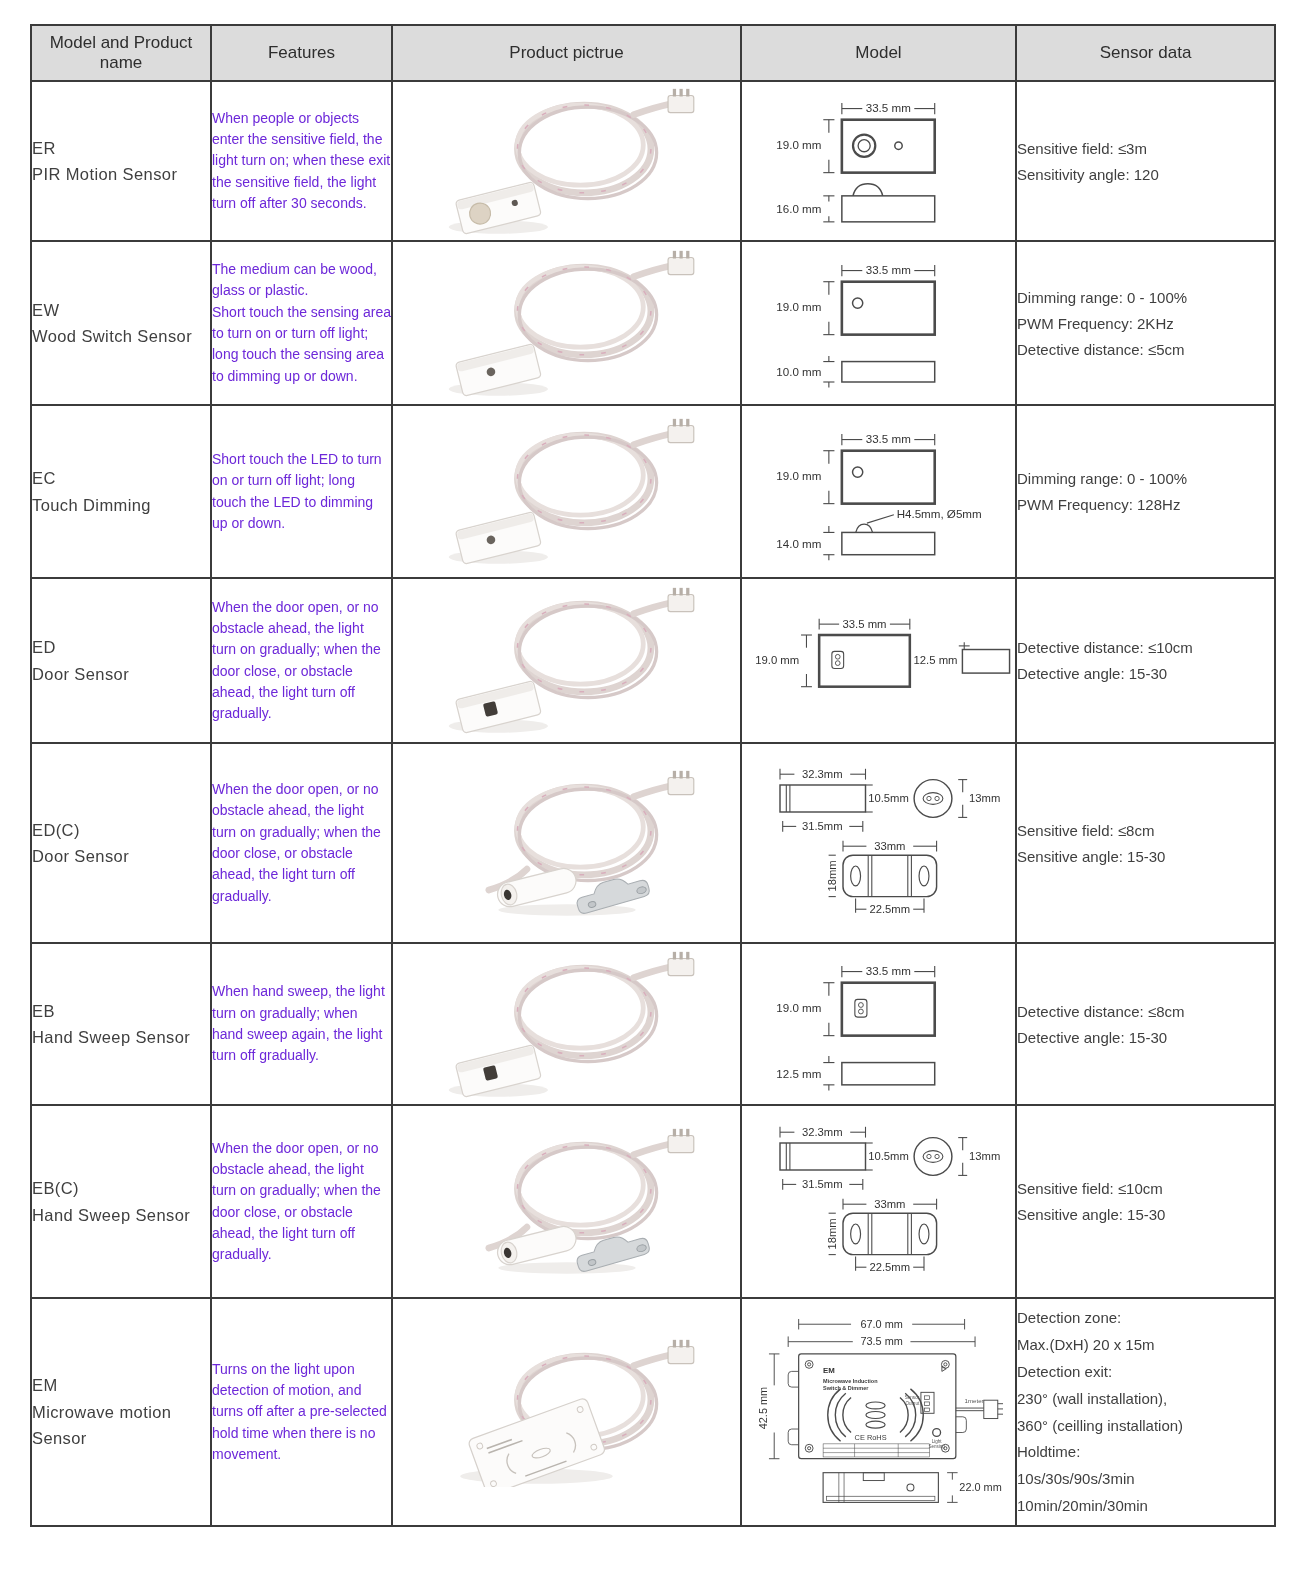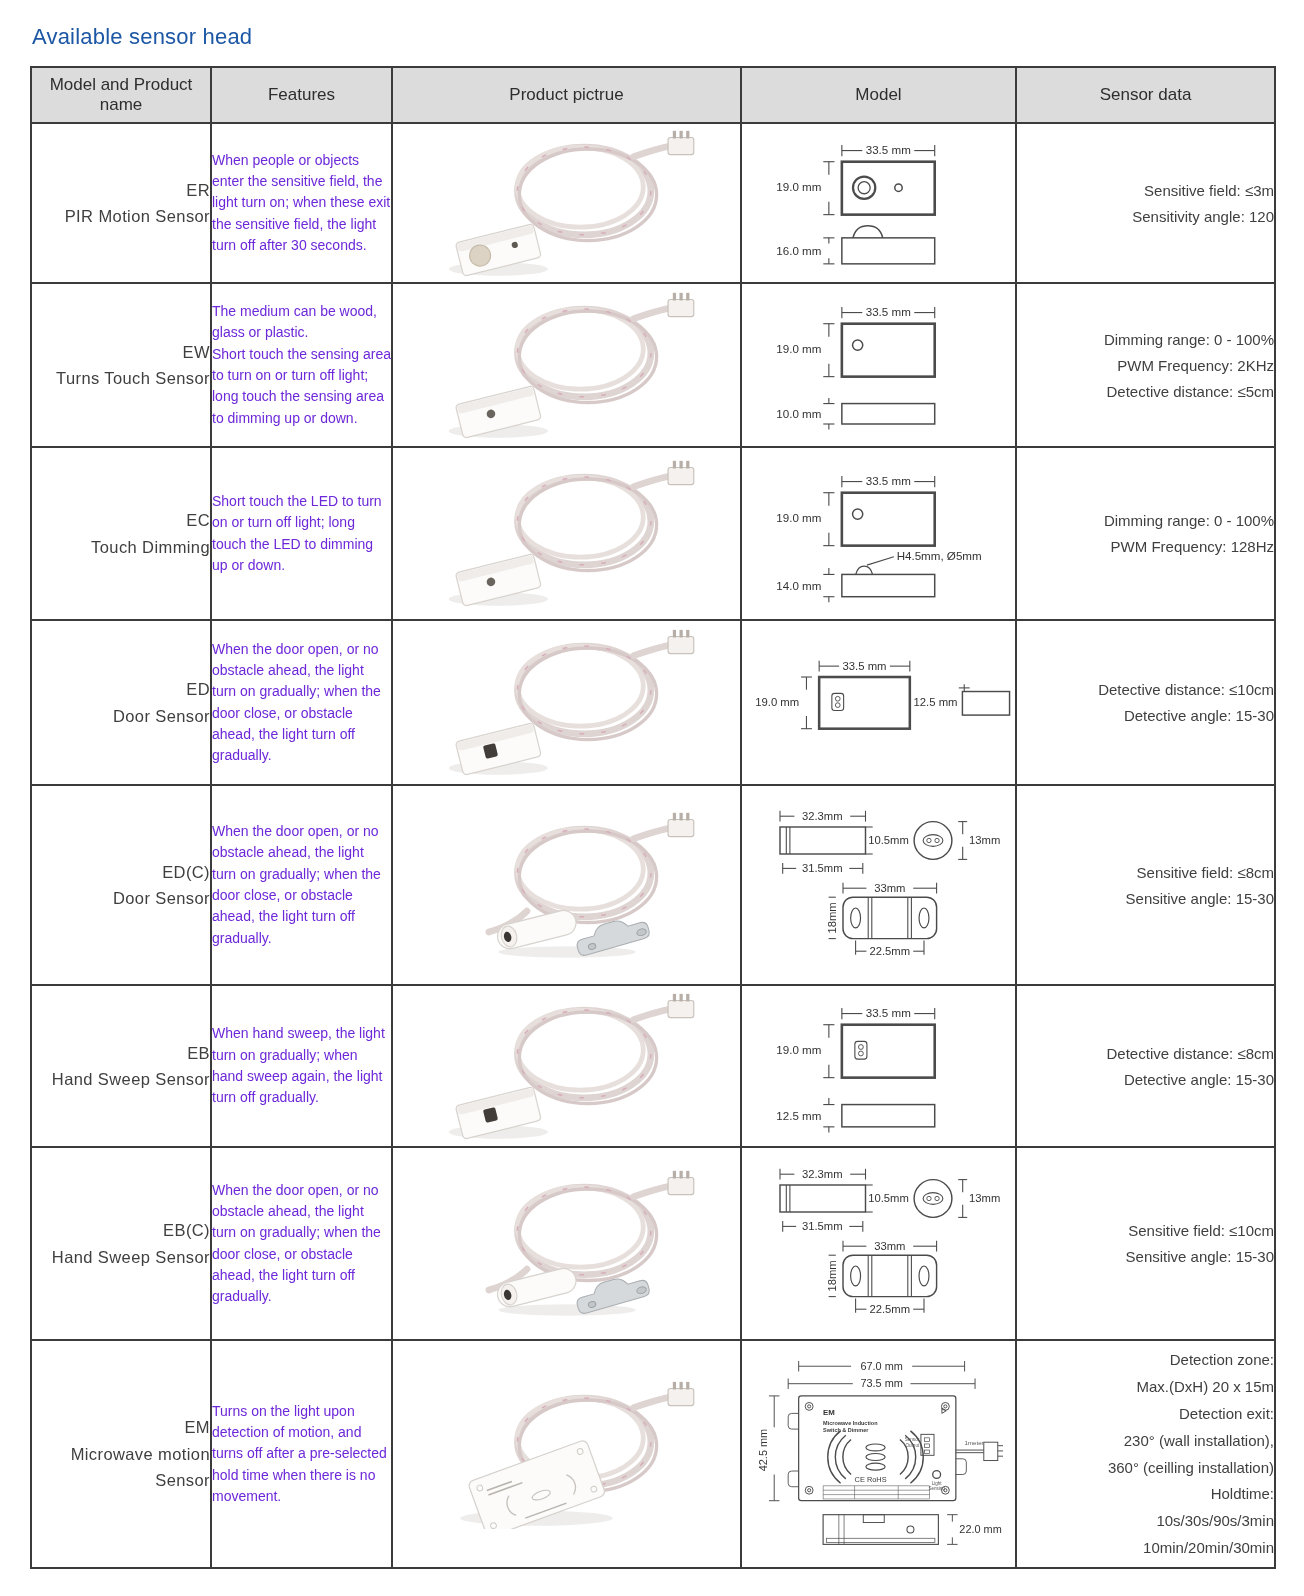--- a/index.html
+++ b/index.html
@@ -3,27 +3,27 @@
 <meta charset="utf-8">
 <style>
   * { box-sizing: border-box; }
   html,body { margin:0; padding:0; background:#ffffff; }
   body { width:1304px; height:1596px; font-family:"Liberation Sans", sans-serif; overflow:hidden; }
   .page { width:1304px; height:1596px; padding:24px 30px 0 30px; }
   .page-title { color:#1c57a5; font-size:22px; font-weight:400; letter-spacing:.2px; margin:0 0 16px 2px; }
   table.sensor-table { border-collapse:collapse; table-layout:fixed; width:1244px;border-radius:27px; }
   .sensor-table th, .sensor-table td { border:2px solid #3b3b3b; padding:0; }
   .sensor-table th { background:#dcdcdc; font-weight:400; font-size:17px; color:#2e2e2e; height:56px; padding:4px 10px; }
-  .model-cell { text-align:right; font-size:16.5px; color:#3f3f3f; line-height:1.6; letter-spacing:.4px; vertical-align:middle; padding:4px; }
+  .model-cell { text-align:left; font-size:16.5px; color:#3f3f3f; line-height:1.6; letter-spacing:.4px; vertical-align:middle; padding:4px; }
   .model-line { display:block; }
   .features-cell { font-size:14px; color:#6d28d9; line-height:1.52; padding:6px 8px; vertical-align:middle; white-space:pre-line; }
   .pic-cell { text-align:center; vertical-align:middle; }
   .size-cell { text-align:right; vertical-align:middle; }
   .data-cell { font-size:15px; color:#3f3f3f; padding:4px 8px 4px 16px; vertical-align:middle; }
-  .data-line { margin:9px 0;text-align:right; }
+  .data-line { margin:9px 0; }
   .data-cell.tight .data-line { margin:7px 0; line-height:1.32; }
   .pic { width:286px; height:auto; display:block; margin:0 auto; }
   .sz { display:block; margin:0 auto; }
   .sz line, .sz rect, .sz circle, .sz ellipse, .sz path { stroke:#4b4b4b; fill:none; }
   .sz text { fill:#333333; stroke:none; font-family:"Liberation Sans",sans-serif; font-size:12.5px; }
   .sz text.mi { font-size:6.3px; font-weight:bold; fill:#3a3a3a; }
   .sz text.mi2 { font-size:5.2px; fill:#555555; }
   .sz text.em-t { font-size:9px; font-weight:bold; fill:#333333; }
   .sz text.ce { font-size:8.5px; fill:#3a3a3a; }
   .sz text.wire { font-size:7px; fill:#555555; }
@@ -96,21 +96,20 @@
         <path d="M68 99 h28 M68 104 h38" stroke="#b9b4ae" stroke-width="1.6" fill="none"></path>
         <path d="M88 112 a14 14 0 0 0 0 22 M152 112 a14 14 0 0 1 0 22" stroke="#c7c2bc" stroke-width="1.4" fill="none"></path>
         <ellipse cx="120" cy="123" rx="10" ry="4" stroke="#c7c2bc" stroke-width="1.2" fill="none"></ellipse>
         <path d="M96 140 h46" stroke="#b9b4ae" stroke-width="1.6" fill="none"></path>
       </g>
     </g>
   </defs>
 </svg>
 
 <div class="page">
-  <h1 class="page-title">Available sensor head</h1>
 
   <table class="sensor-table">
     <colgroup>
       <col style="width:180px">
         <col style="width:181px">
         <col style="width:349px">
         <col style="width:275px">
         <col style="width:259px">
     </colgroup>
     <thead>
@@ -165,21 +164,21 @@
         </td>
         <td class="data-cell">
           <div class="data-line">Sensitive field: ≤3m</div>
           <div class="data-line">Sensitivity angle: 120</div>
         </td>
       </tr>
 
       <tr style="height:164px">
         <td class="model-cell">
           <span class="model-line">EW</span>
-          <span class="model-line">Turns Touch Sensor</span>
+          <span class="model-line">Wood Switch Sensor</span>
         </td>
         <td class="features-cell">The medium can be wood, glass or plastic.
 Short touch the sensing area to turn on or turn off light; long touch the sensing area to dimming up or down.</td>
         <td class="pic-cell">
           <svg class="pic" viewBox="0 0 300 158">
               <use href="#coil"></use>
               <use href="#dev-dot"></use>
             </svg>
         </td>
         <td class="size-cell">

